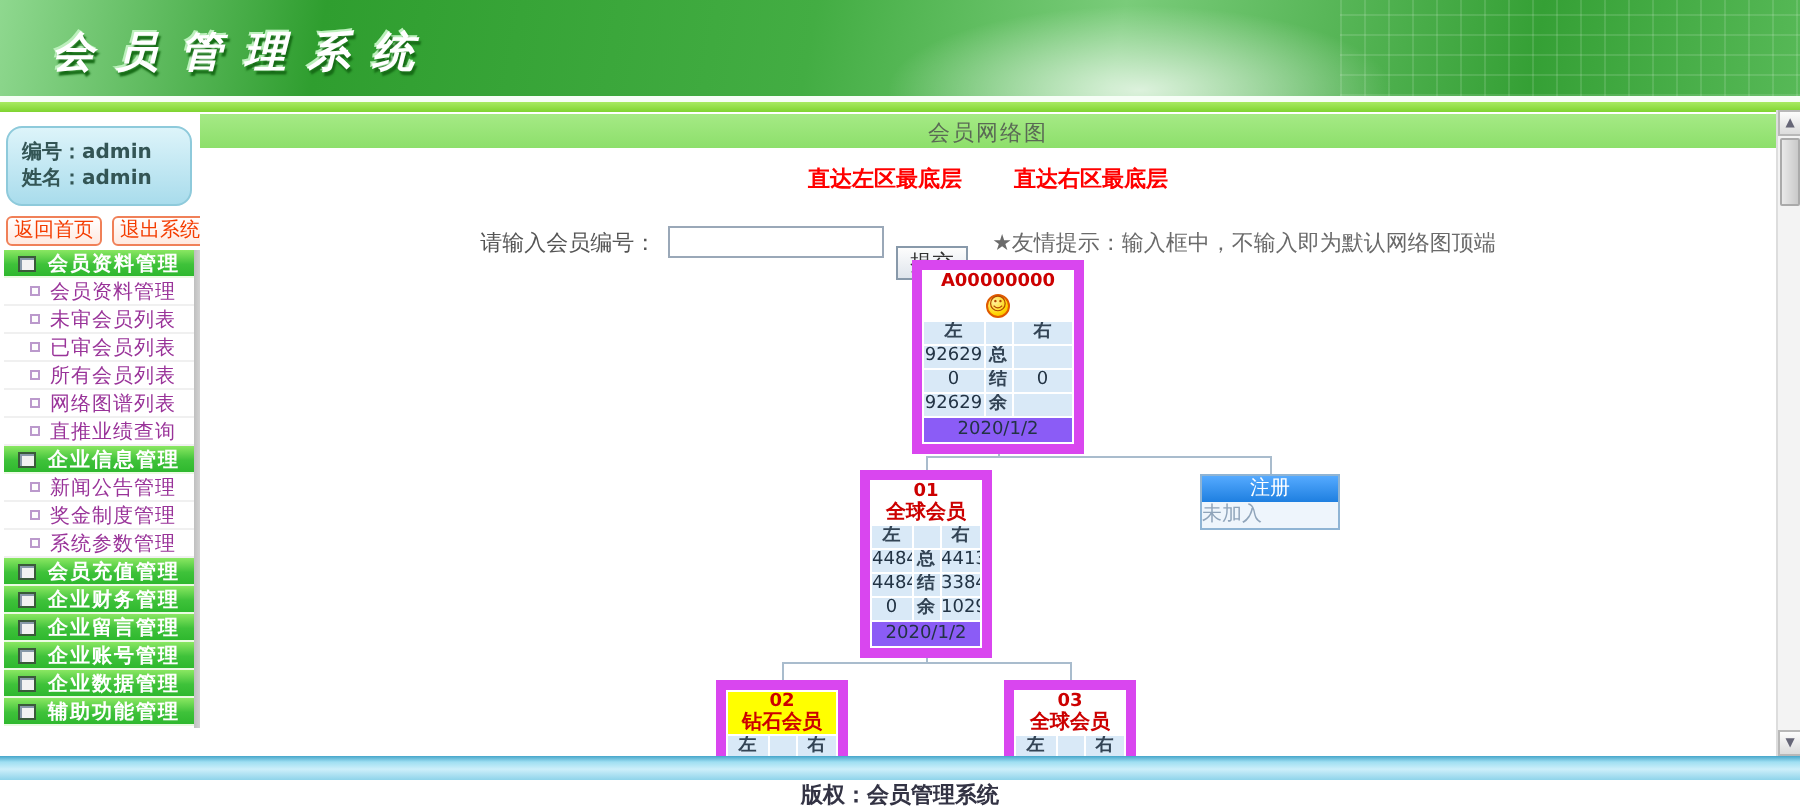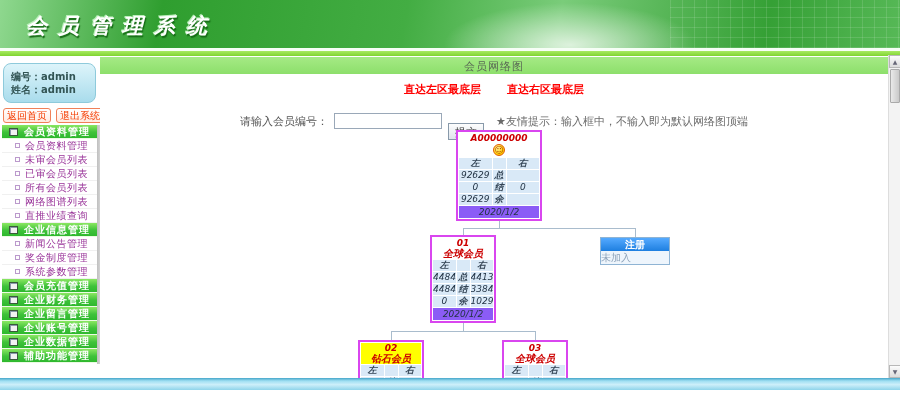--- a/index.html
+++ b/index.html
@@ -55,35 +55,35 @@
 
   #search-row { position:absolute; left:0; top:28px; width:100%; display:flex; justify-content:center;
     align-items:center; gap:6px; }
   #search-row .form-label { font-size:11px; color:#555; }
   #member-input { width:108px; height:16px; border:1px solid #9aa8b8; font-size:11px; padding:0 2px; }
   #submit-btn { font-size:11px; height:17px; line-height:14px; padding:0 6px; border:1px solid #8899aa;
     background:linear-gradient(180deg,#fdfdfd,#dfe5ec); cursor:pointer; color:#333;margin-top:21px; }
   #search-tip { font-size:11px; color:#6a6a6a; margin-left:6px; }
 
   
-  .tnode { position:absolute; border:2px solid #d946ef; background:#fff; padding:1px;font-style:italic; }
+  .tnode { position:absolute; border:5px solid #d946ef; background:#fff; padding:1px; }
   .tcode { text-align:center; font-size:9px; font-weight:bold; color:#cc0000; line-height:10px; cursor:pointer; }
   .tname { text-align:center; font-size:10px; font-weight:bold; color:#cc0000; line-height:11px; cursor:pointer; }
   .yellow .tcode, .yellow .tname { background:#ffff00; }
   .ticon-row { height:14px; display:flex; align-items:center; justify-content:center; }
   .smiley { width:12px; height:12px; border-radius:50%; background:radial-gradient(circle at 35% 30%,#fff2a0,#ffd400 65%,#f0a800);
     border:1px solid #e05a00; color:#b34700; font-size:9px; line-height:10px; text-align:center; display:block; }
   .tgrid { display:grid; grid-template-columns:1fr 13px 1fr; gap:1px; background:#fff; margin-top:1px; }
   .tc { background:#d9e9f7; text-align:center; font-size:9px; line-height:11px; color:#223344; overflow:hidden; }
   .tc.th { font-weight:bold; color:#334455; }
   .tdate { background:#8b5cf6; text-align:center; font-size:9px; line-height:12px; color:#223344; margin-top:1px; }
 
   
   #register-node { position:absolute; left:500px; top:163px; width:70px; border:1px solid #8fb4d4; background:#eef5fc; }
-  #register-btn { background:linear-gradient(180deg,#55aaff,#1e7fe0); color:#fff; font-size:10px; font-weight:bold;
+  #register-btn { background:linear-gradient(180deg,#55aaff,#1e7fe0); color:#fff; font-size:10px; font-weight:normal;
     text-align:center; line-height:13px; cursor:pointer; }
   #register-status { color:#8fa4ba; font-size:10px; text-align:left; line-height:13px; }
 
   .conn { position:absolute; background:#a9bccd; }
 
   
   #v-scrollbar { position:absolute; right:0; top:55px; width:12px; height:323px; background:#f3f3f3; border-left:1px solid #ddd; }
   .sb-arrow { position:absolute; left:0; width:12px; height:13px; background:linear-gradient(180deg,#fcfcfc,#dcdcdc);
     border:1px solid #b8b8b8; color:#667; font-size:6px; text-align:center; line-height:11px; cursor:pointer; }
   #sb-up { top:0; }
@@ -293,14 +293,17 @@
 
   </div>
 
   <div id="v-scrollbar">
     <div id="sb-up" class="sb-arrow">▲</div>
     <div id="sb-thumb"></div>
     <div id="sb-down" class="sb-arrow">▼</div>
   </div>
 
   <div id="cyan-bar"></div>
+  <div id="footer">
+    <span>版权：会员管理系统</span>
+  </div>
 
 </div>
 
 </body></html>

